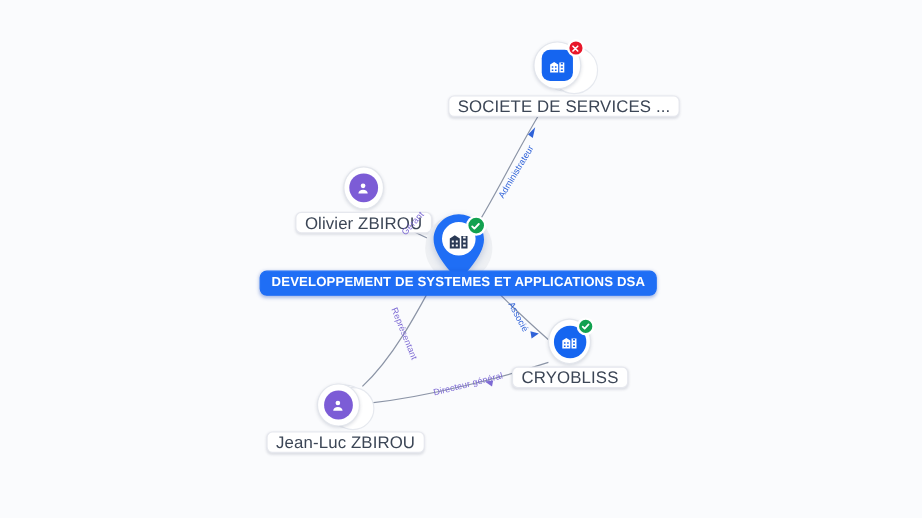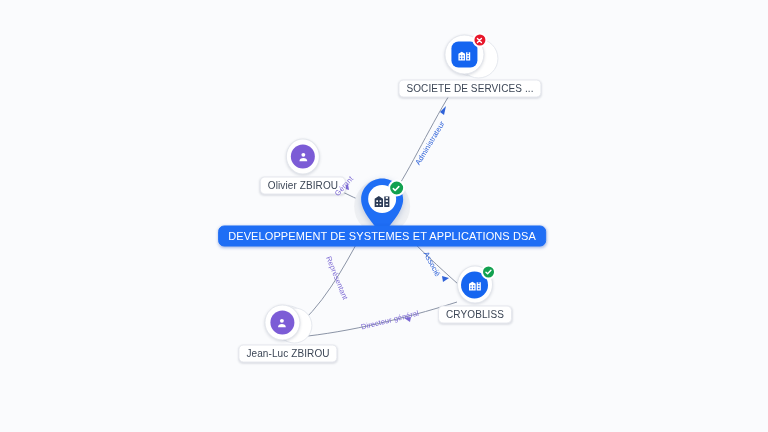--- a/index.html
+++ b/index.html
@@ -168,21 +168,21 @@
   .badge.err { background: #e8172b; }
   .badge svg { display: block; }
 
   
   .node-label {
     margin-top: 3px;
     background: #fff;
     border: 1px solid #e6e8ee;
     border-radius: 5px;
     padding: 2px 7px;
-    font-size: 10px;
+    font-size: 14px;
     line-height: 12px;
     color: #3c4656;
     white-space: nowrap;
     box-shadow: 0 1px 2px rgba(40,50,80,.13);
     letter-spacing: .1px;
     z-index: 5;
   }
   .node-label.primary {
     background: #1f6ef5;
     border: 1px solid #1f6ef5;
@@ -288,21 +288,21 @@
           <svg width="13" height="13" viewBox="0 0 24 24" fill="#ffffff" aria-hidden="true">
             <circle cx="12" cy="8" r="3.6"></circle>
             <path d="M4.8 20c0-3.8 3.3-6 7.2-6s7.2 2.2 7.2 6z"></path>
           </svg>
         </div>
       </div>
     </div>
     <div class="node-label">Olivier ZBIROU</div>
   </div>
 
-  <div class="node" style="left:288px; top:333px;">
+  <div class="node" style="left:288px; top:348px;">
     <div class="node-shape" style="width:50px;height:38px;">
       <div class="stack s1"></div>
       <div class="stack s2"></div>
       <div class="circle-person" style="position:absolute;left:1px;top:1px;">
         <div class="person-dot">
           <svg width="13" height="13" viewBox="0 0 24 24" fill="#ffffff" aria-hidden="true">
             <circle cx="12" cy="8" r="3.6"></circle>
             <path d="M4.8 20c0-3.8 3.3-6 7.2-6s7.2 2.2 7.2 6z"></path>
           </svg>
         </div>
@@ -325,16 +325,16 @@
             <path d="M14.5 21V8.5h6.2V21h-6.2zm1.8-2h2.6v-2h-2.6v2zm0-4h2.6v-2h-2.6v2zm0-4h2.6v-2h-2.6v2z"></path>
           </svg>
         </span>
       </div>
       <div class="badge ok" style="left:32px; top:2px; width:17px; height:17px;">
         <svg width="10" height="10" viewBox="0 0 12 12" aria-hidden="true">
           <path d="M2.6 6.2 L4.8 8.4 L9.2 3.8" fill="none" stroke="#fff" stroke-width="1.9" stroke-linecap="round" stroke-linejoin="round"></path>
         </svg>
       </div>
     </div>
-    <div class="node-label primary" style="margin-top:-10px;">DEVELOPPEMENT DE SYSTEMES ET APPLICATIONS DSA</div>
+    <div class="node-label primary" style="margin-top:-10px;font-weight:bold;">DEVELOPPEMENT DE SYSTEMES ET APPLICATIONS DSA</div>
   </div>
 
 </div>
 
 </body></html>

